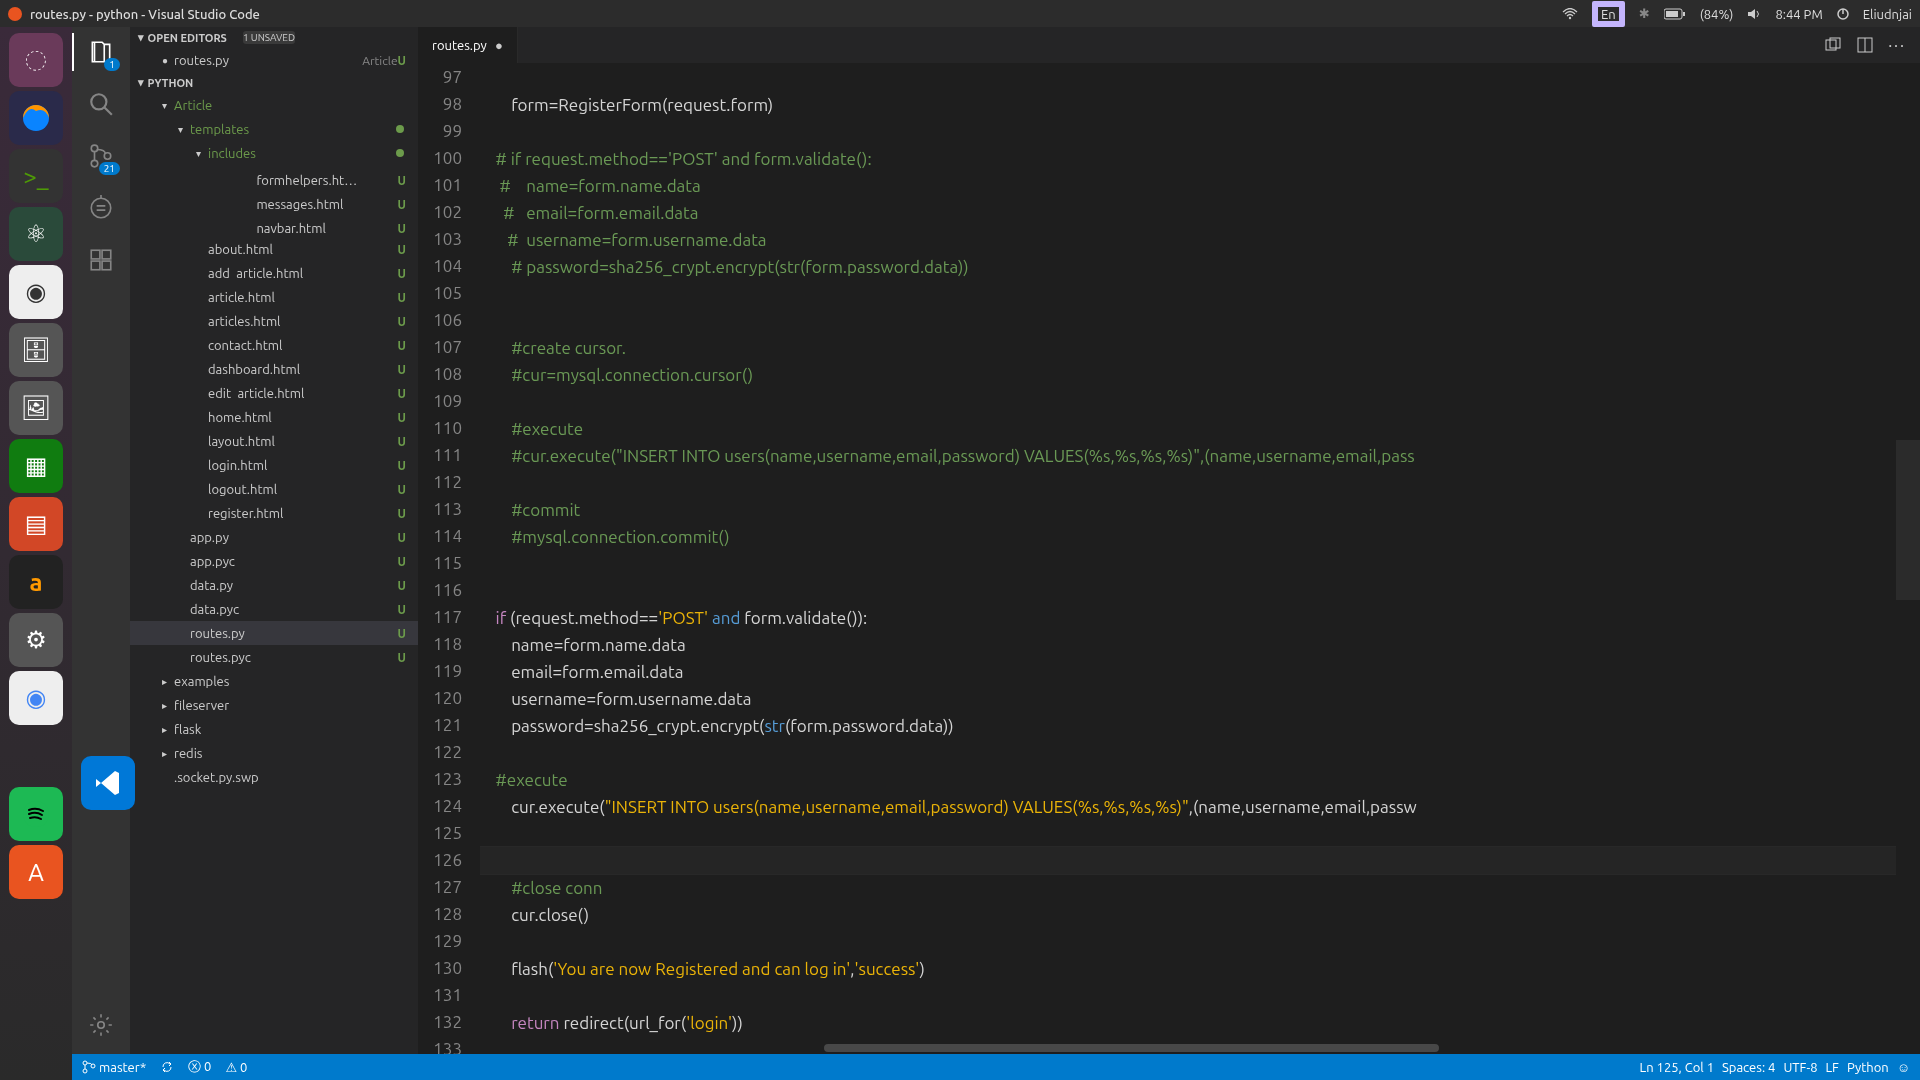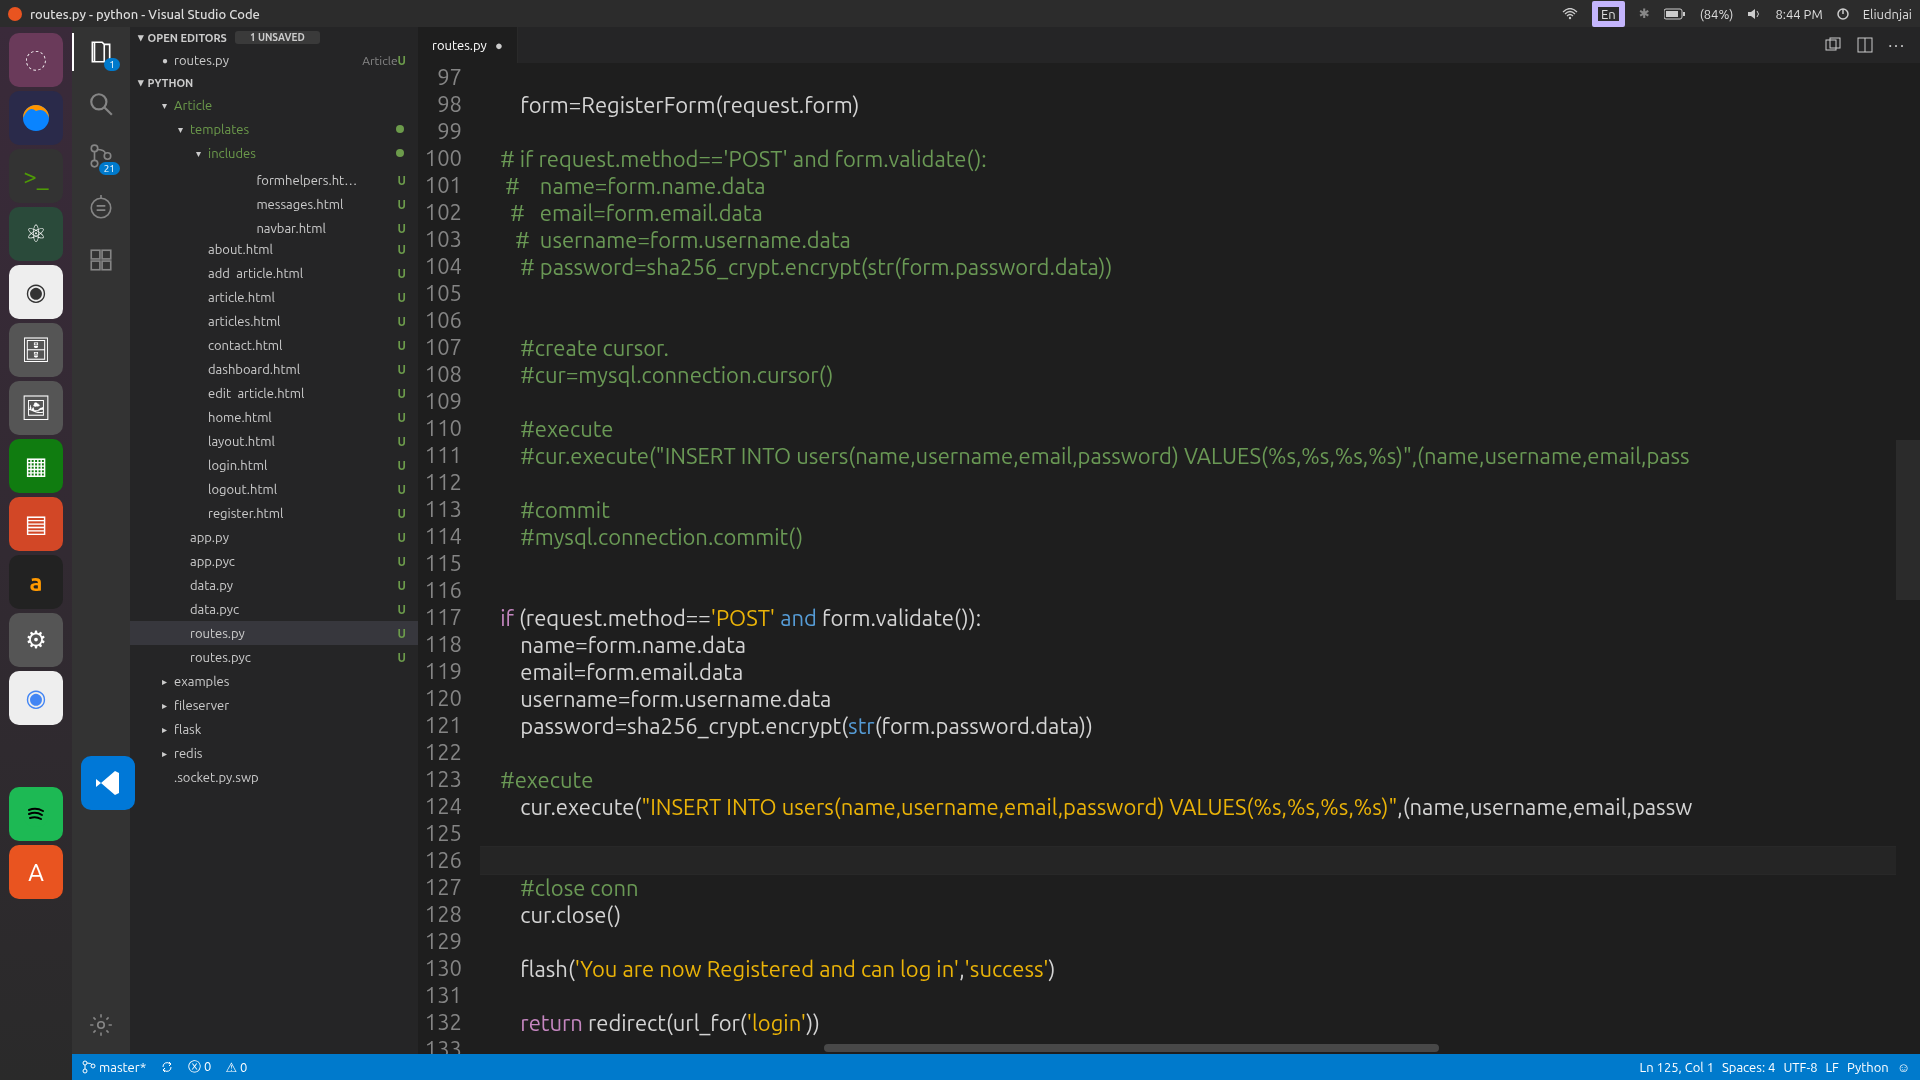--- a/index.html
+++ b/index.html
@@ -38,40 +38,40 @@
 .activitybar .act { width: 30px; height: 30px; display: flex; align-items: center; justify-content: center; color: #858585; position: relative; }
 .activitybar .act.active { color: #fff; }
 .activitybar .act.active::before { content: ''; position: absolute; left: -14px; top: -4px; width: 2px; height: 38px; background: #fff; }
 .activitybar .badge { position: absolute; bottom: -4px; right: -4px; background: #007acc; color: #fff; border-radius: 10px; font-size: 10px; padding: 1px 5px; }
 .activitybar .bottom { margin-top: auto; margin-bottom: 14px; }
 
 
 .sidebar { width: 288px; background: #252526; display: flex; flex-direction: column; font-size: 13px; }
 .sidebar-title { padding: 10px 18px; font-size: 11px; letter-spacing: 1px; color: #bbb; }
 .section-hdr { padding: 4px 8px; font-size: 11px; font-weight: bold; color: #ccc; display: flex; align-items: center; gap: 4px; }
-.section-hdr .unsaved { background: #3a3a3a; padding: 1px 15px; border-radius: 3px; font-size: 10px; font-weight: bold; margin-left: 4px; }
+.section-hdr .unsaved { background: #3a3a3a; padding: 1px 0; border-radius: 3px; font-size: 10px; font-weight: normal; margin-left: 12px; }
 .tree { flex: 1; overflow: hidden; }
 .tree-item { display: flex; align-items: center; padding: 2px 8px 2px 18px; color: #ccc; height: 24px; position: relative; }
 .tree-item.selected { background: #37373d; }
 .tree-item .chev { width: 12px; font-size: 10px; color: #ccc; display: inline-block; }
 .tree-item .fname { flex: 1; white-space: nowrap; overflow: hidden; text-overflow: ellipsis; }
 .tree-item .mod { color: #6c9b4b; font-weight: bold; font-size: 12px; margin-right: 4px; }
 .tree-item .dot-u { width: 8px; height: 8px; border-radius: 50%; background: #6c9b4b; margin-right: 6px; }
 .tree-item .greenfolder { color: #6c9b4b; }
 .tree-item.unsaved-dot::before { content: '●'; color: #ccc; margin-right: 6px; font-size: 10px; }
 .tree-item .desc { color: #888; margin-left: 6px; font-size: 12px; }
 .ind-1 { padding-left: 32px; } .ind-2 { padding-left: 48px; } .ind-3 { padding-left: 66px; } .ind-4 { padding-left: 108px; align-items: flex-end; }
 
 
 .editor-area { flex: 1; display: flex; flex-direction: column; background: #1e1e1e; min-width: 0; }
 .tabs { height: 36px; background: #252526; display: flex; align-items: stretch; }
 .tabs .tab { display: flex; align-items: center; padding: 0 14px; background: #1e1e1e; color: #fff; gap: 8px; font-size: 13px; border-right: 1px solid #2a2a2a; }
 .tabs .tab .dirty { color: #ccc; }
 .tabs .actions { margin-left: auto; display: flex; align-items: center; gap: 14px; padding-right: 14px; color: #ccc; }
-.editor { flex: 1; display: flex; font-family: 'Droid Sans Mono', 'Consolas', monospace; font-size: 22px; line-height: 27px; overflow: hidden; position: relative; }
+.editor { flex: 1; display: flex; font-family: 'Droid Sans Mono', 'Consolas', monospace; font-size: 17px; line-height: 27px; overflow: hidden; position: relative; }
 .gutter { width: 62px; text-align: right; color: #858585; padding-right: 18px; user-select: none; }
 .gutter div { height: 27px; }
 .code { flex: 1; white-space: pre; color: #d4d4d4; overflow: hidden; margin-top: 28px; }
 .code div { height: 27px; }
 .tok-comment { color: #6a9955; }
 .tok-str { color: #eab308; }
 .tok-kw { color: #569cd6; }
 .tok-kw2 { color: #c586c0; }
 .code .cursor-line { background: rgba(255,255,255,0.03); outline: 1px solid #282828; }
 .minimap { position: absolute; right: 0; top: 0; width: 24px; height: 100%; background: #1e1e1e; }

